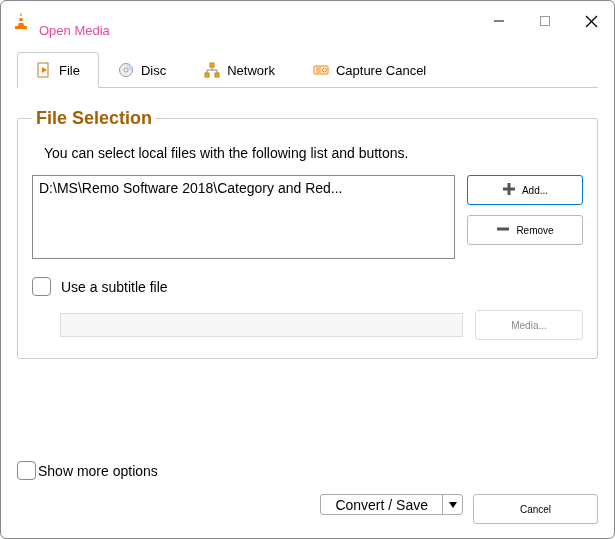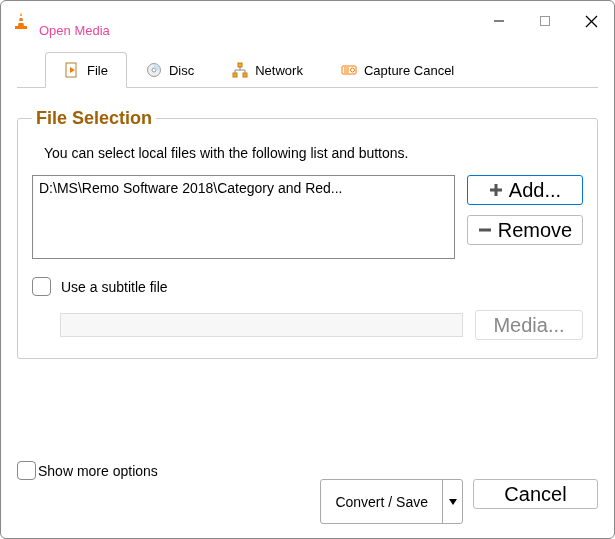--- a/index.html
+++ b/index.html
@@ -41,21 +41,20 @@
   color: #000;
   border: 1px solid transparent;
   position: relative;
   top: 1px;
 }
 .tab.active {
   border: 1px solid #ccc;
   border-bottom: 1px solid #fff;
   background: #fff;
   border-radius: 4px 4px 0 0;
-  margin-left: 28px;
 }
 .tab-icon { width: 16px; height: 16px; }
 fieldset.groupbox {
   border: 1px solid #ccc;
   border-radius: 3px;
   margin-top: 20px;
   padding: 12px 14px 18px 14px;
 }
 fieldset.groupbox > legend {
   padding: 0 4px;
@@ -78,21 +77,21 @@
 .side-btns { display: flex; flex-direction: column; gap: 10px; width: 116px; }
 .btn {
   display: flex;
   align-items: center;
   justify-content: center;
   gap: 6px;
   height: 30px;
   border: 1px solid #bbb;
   border-radius: 3px;
   background: #fff;
-  font-size: 20px;
+  font-size: 10px;
 }
 .btn.primary { border: 1px solid #0078d4; }
 .checkbox-row {
   display: flex;
   align-items: center;
   gap: 10px;
   margin-top: 18px;
   font-size: 14px;
 }
 .checkbox {
@@ -131,21 +130,21 @@
   position: absolute;
   right: 16px;
   bottom: 14px;
   display: flex;
   gap: 10px;
 }
 .split-btn {
   display: flex;
   border: 1px solid #aaa;
   border-radius: 3px;
-  height: 45px;
+  height: 21px;
   overflow: hidden;
 }
 .split-main {
   padding: 0 14px;
   display: flex; align-items: center;
   font-size: 14px;
 }
 .split-arrow {
   width: 20px;
   border-left: 1px solid #aaa;

